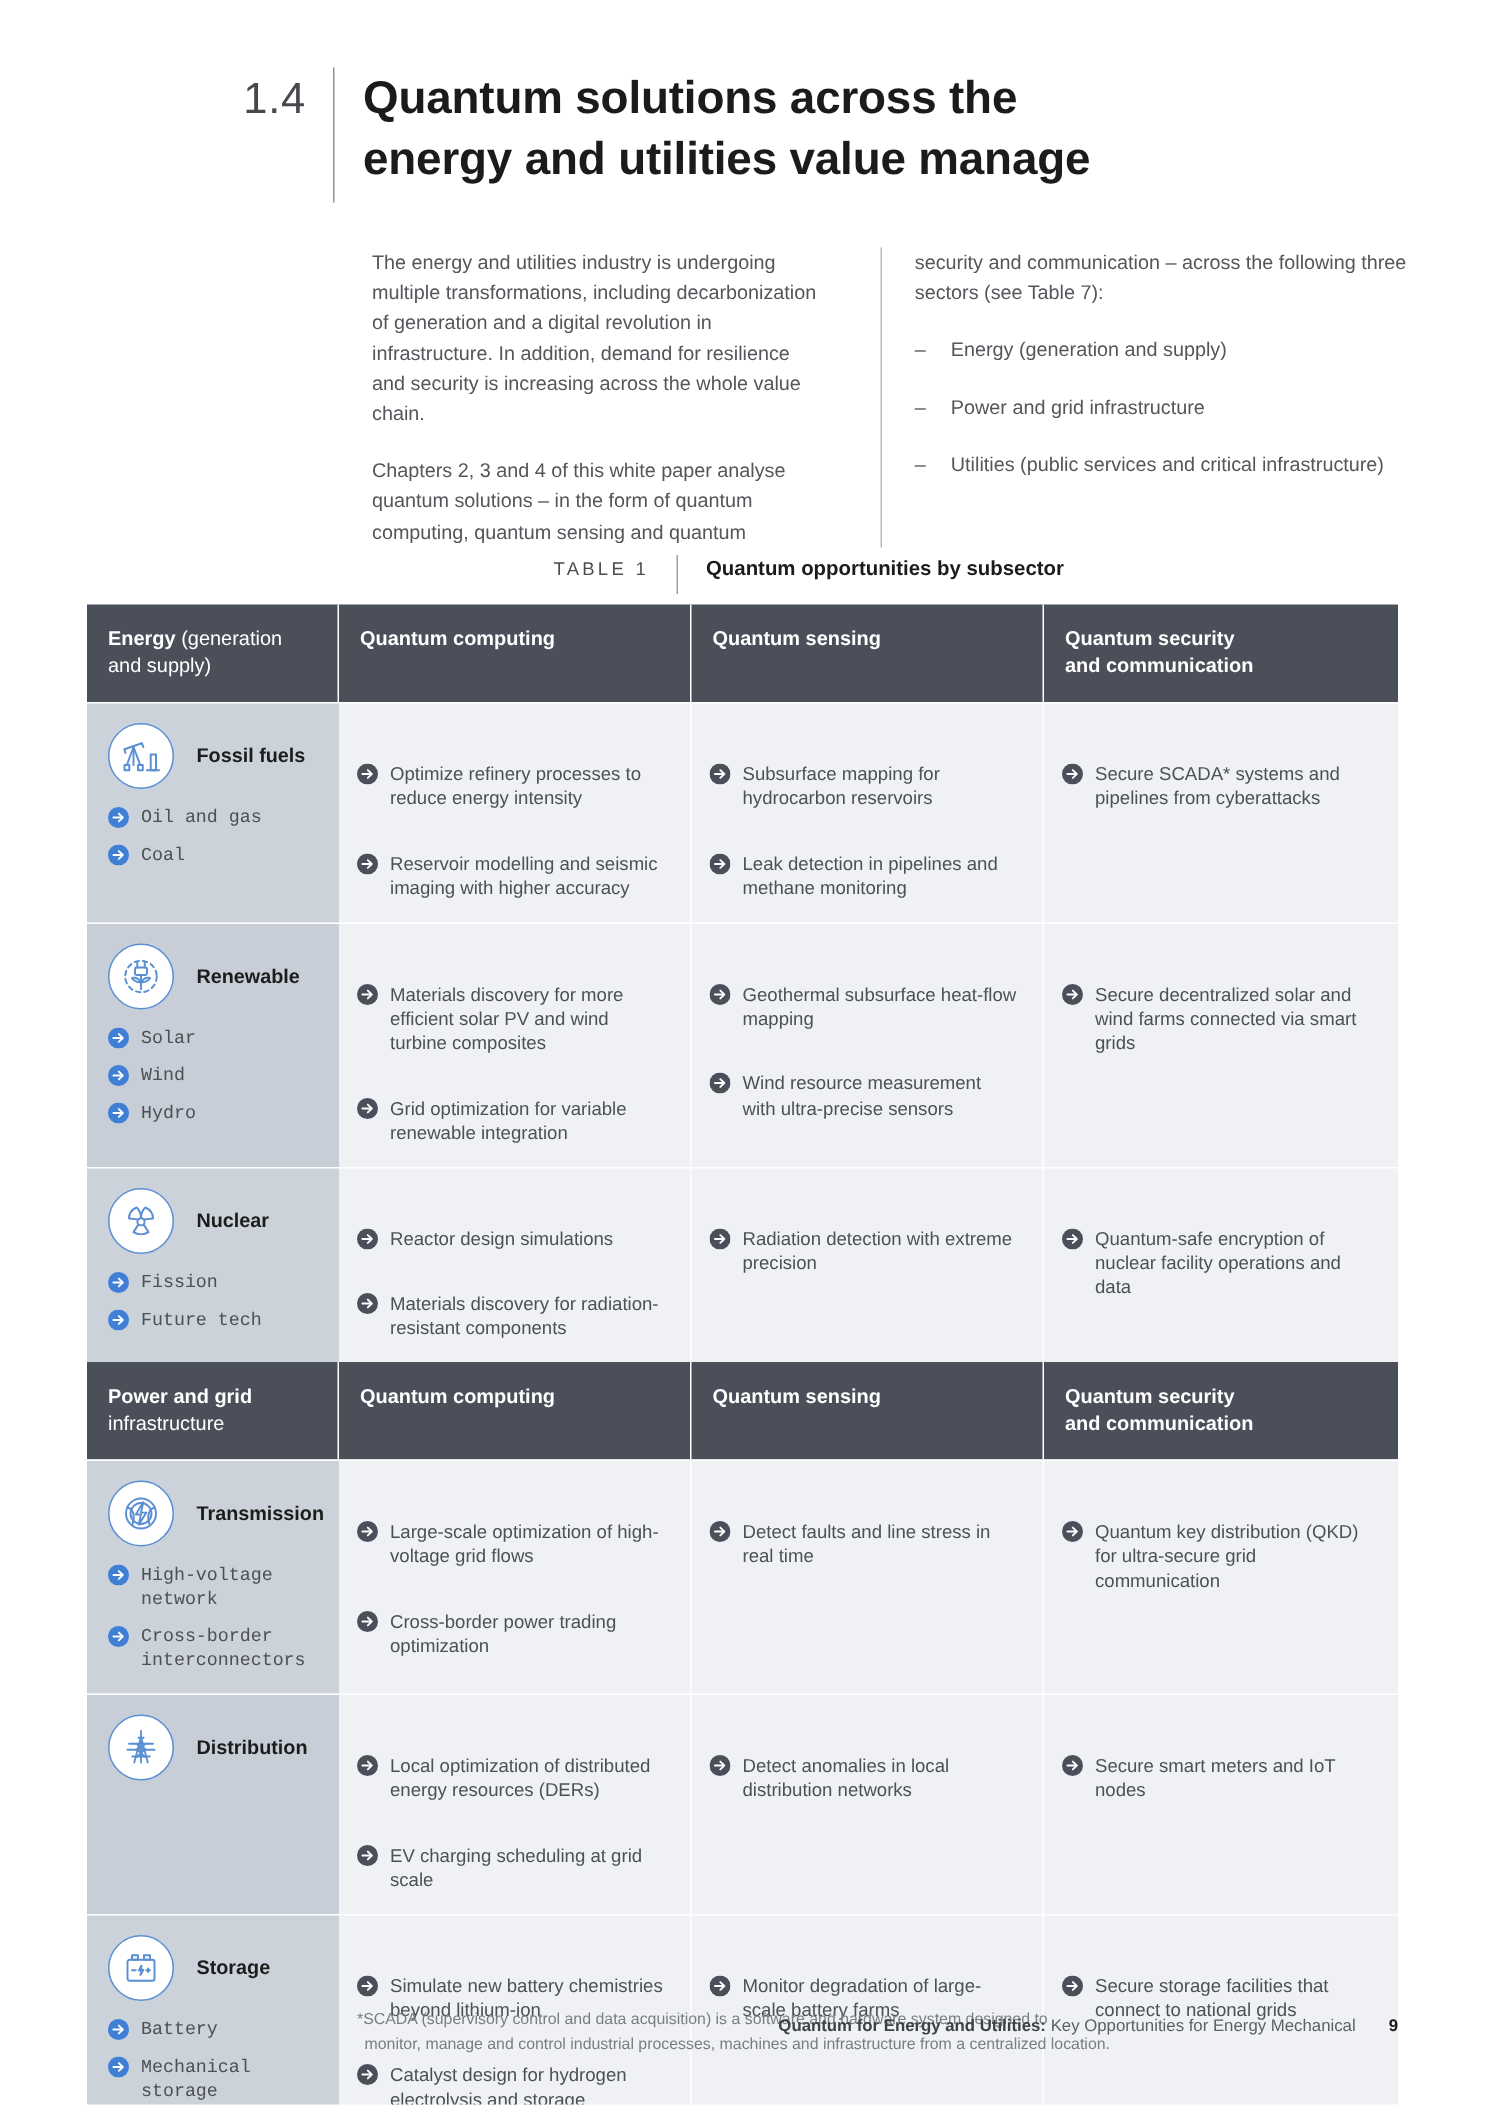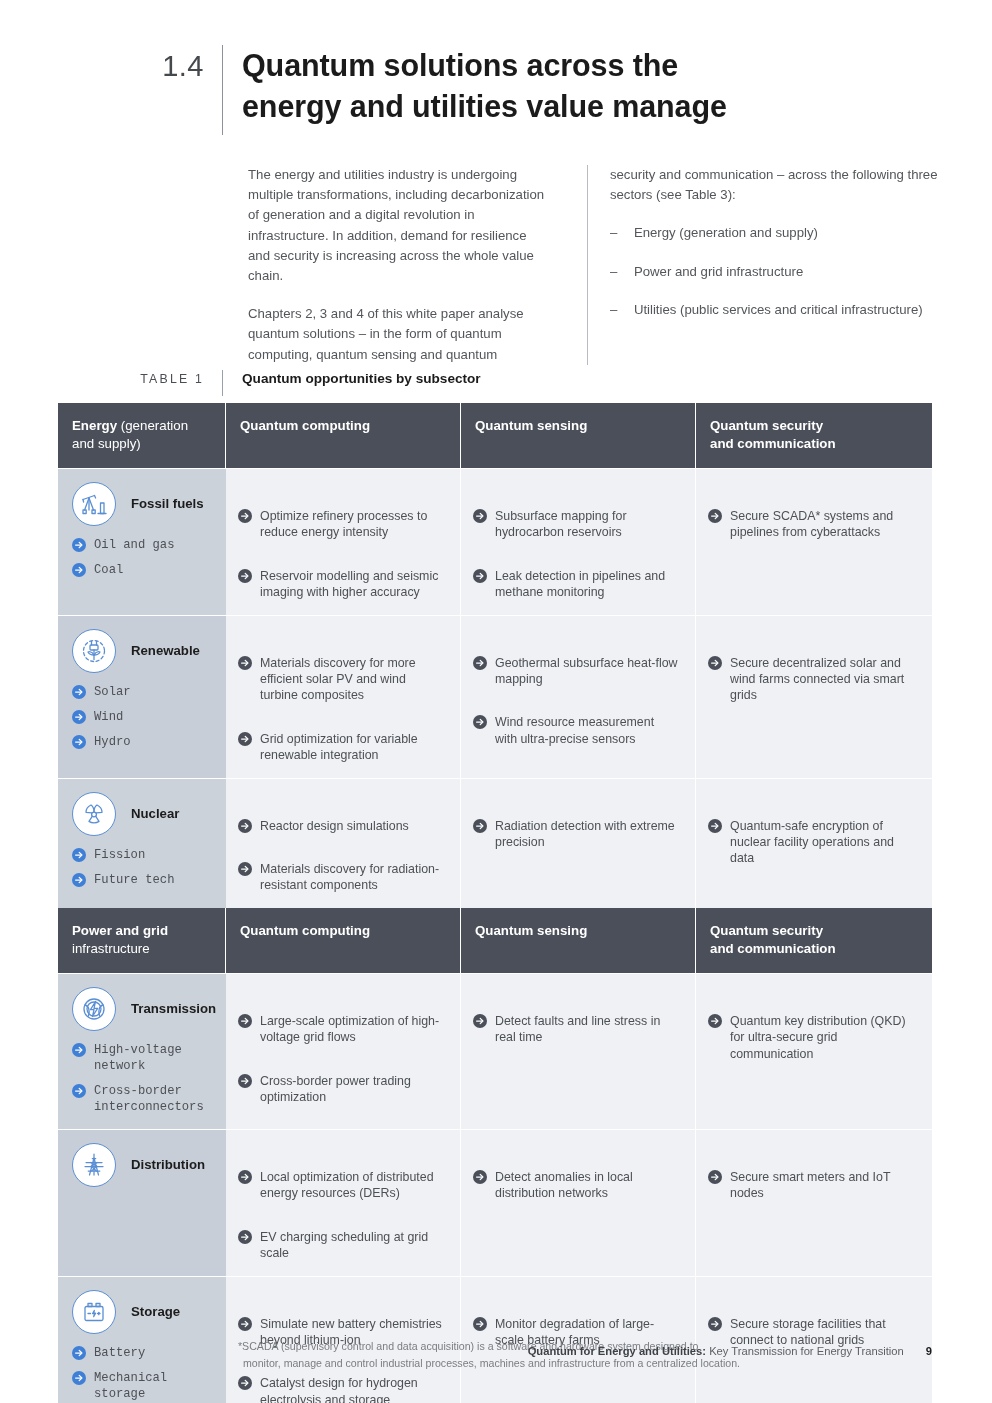--- a/index.html
+++ b/index.html
@@ -76,21 +76,21 @@
   }
   .dash-list li .dash {
     position: absolute; left: 0; top: 0;
     color: #53565a;
   }
 
   
   .tbl-label-wrap {
     position: absolute;
     left: 58px; top: 370px; width: 880px;
-    display: flex; align-items: flex-start;
+    display: flex; align-items: flex-start; justify-content: center;
   }
   .tbl-label-num {
     width: 164px; text-align: right; padding-right: 18px;
     font-size: 12.3px; letter-spacing: 2.2px; color: #4a4d52;
     line-height: 18px;
   }
   .tbl-label-rule { width:1px; background:#9aa0a7; align-self:stretch; min-height:26px; }
   .tbl-label-title {
     padding-left: 19px;
     font-size: 13.6px; font-weight: bold; color:#1b1b1b; line-height: 18px;
@@ -219,21 +219,21 @@
   <div class="head-title">Quantum solutions across the energy and utilities value manage</div>
 </div>
 
 <div class="intro">
   <div class="intro-col left">
     <p>The energy and utilities industry is undergoing multiple transformations, including decarbonization of generation and a digital revolution in infrastructure. In addition, demand for resilience and security is increasing across the whole value chain.</p>
     <p>Chapters 2, 3 and 4 of this white paper analyse quantum solutions – in the form of quantum computing, quantum sensing and quantum</p>
   </div>
   <div class="intro-rule"></div>
   <div class="intro-col">
-    <p>security and communication – across the following three sectors (see Table 3):</p>
+    <p>security and communication – across the following three sectors (see Table 7):</p>
     <ul class="dash-list">
       <li><span class="dash">–</span><span>Energy (generation and supply)</span></li>
       <li><span class="dash">–</span><span>Power and grid infrastructure</span></li>
       <li><span class="dash">–</span><span>Utilities (public services and critical infrastructure)</span></li>
     </ul>
   </div>
 </div>
 
 <div class="tbl-label-wrap">
   <div class="tbl-label-num">TABLE 1</div>
@@ -706,14 +706,14 @@
       </div>
     </div>
   </div>
 
 <div class="footnote">
   <span>*SCADA (supervisory control and data acquisition) is a software and hardware system designed to</span>
   <span class="l2">monitor, manage and control industrial processes, machines and infrastructure from a centralized location.</span>
 </div>
 
 <div class="footer">
-  <span class="ttl">Quantum for Energy and Utilities:</span><span> Key Transmission for Energy Transition</span><span class="pg">9</span>
+  <span class="ttl">Quantum for Energy and Utilities:</span><span> Key Opportunities for Energy Mechanical</span><span class="pg">9</span>
 </div>
 
 </body></html>

